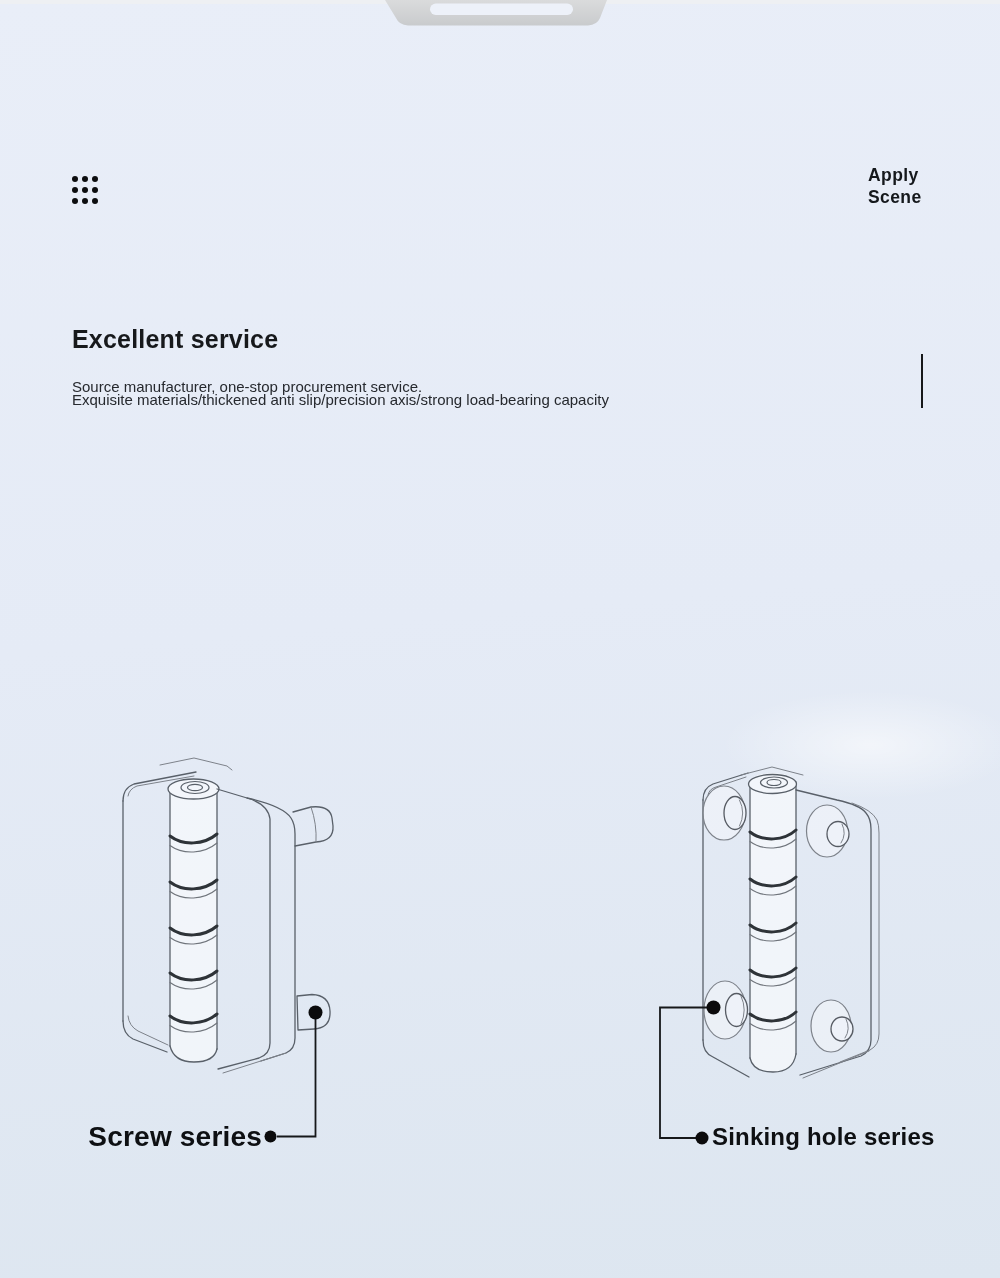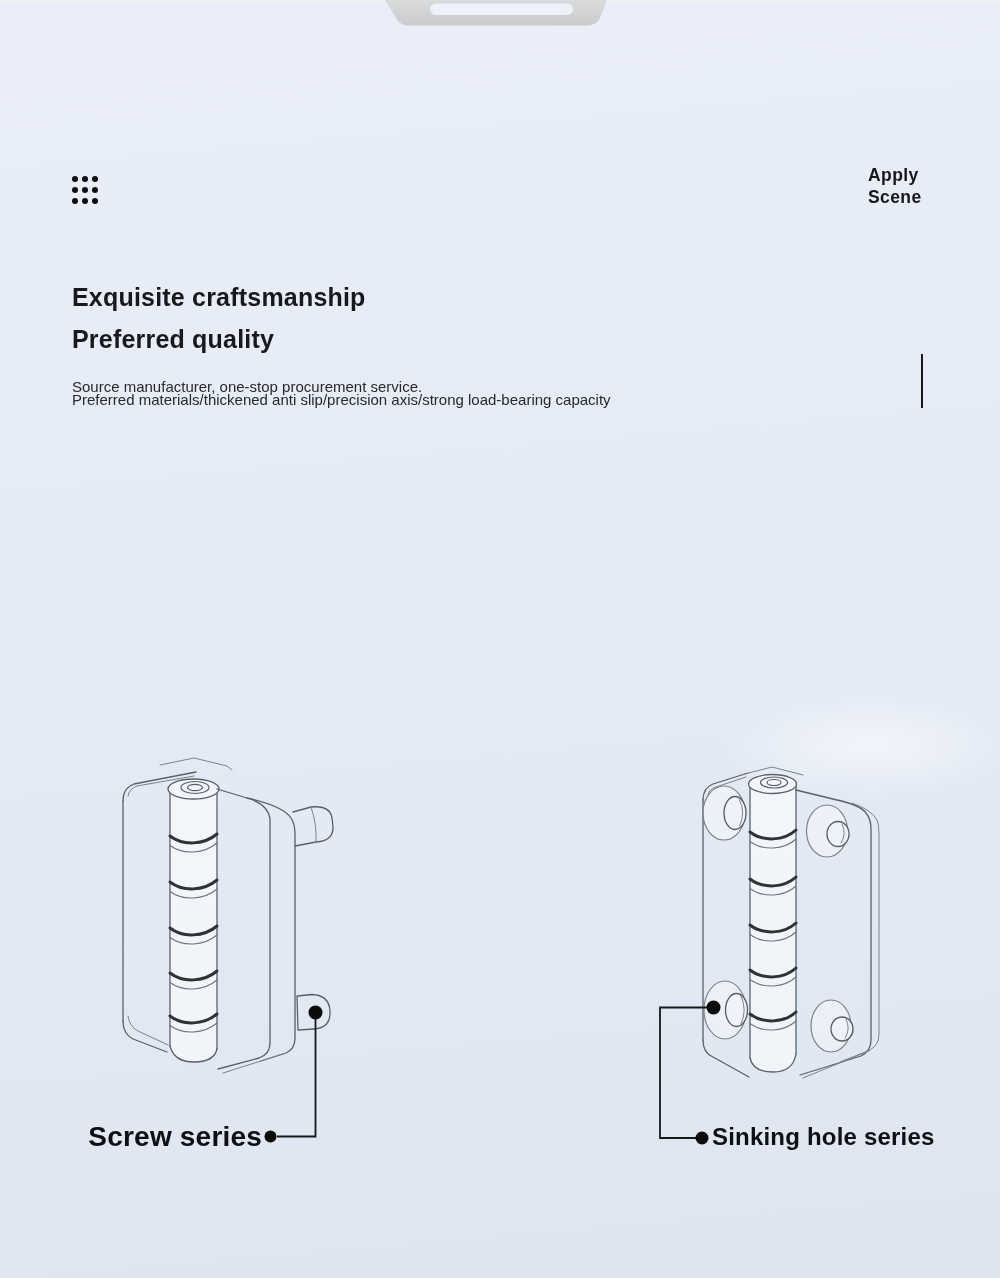--- a/index.html
+++ b/index.html
@@ -79,24 +79,23 @@
       <span></span>
       <span></span>
     <span></span>
       <span></span>
       <span></span>
   </div>
 
   <div class="apply-scene">Apply
 Scene</div>
 
-  <div class="h1">Exquisite craftsmanship</div>
-  <div class="h2">Preferred quality</div>
+  <div class="h2">Excellent service</div>
   <div class="sub1">Source manufacturer, one-stop procurement service.</div>
-  <div class="sub2">Preferred materials/thickened anti slip/precision axis/strong load-bearing capacity</div>
+  <div class="sub2">Exquisite materials/thickened anti slip/precision axis/strong load-bearing capacity</div>
   <div class="vline"></div>
 
   <svg class="hinge-left" width="255" height="400" viewBox="105 748 255 400">
 
     <path class="outline" d="M123,801 Q123,788 134,784 L196,772"></path>
     <path class="thin" d="M128,796 Q129,789 137,786 L194,776"></path>
     <path class="outline" d="M123,801 L123,1021"></path>
     <path class="outline" d="M123,1021 Q123,1034 133,1039 L167,1052"></path>
     <path class="thin" d="M128,1016 Q129,1026 138,1031 L168,1045"></path>
     <path class="thin" d="M160,765 L194,758 L227,766 L232,770"></path>

